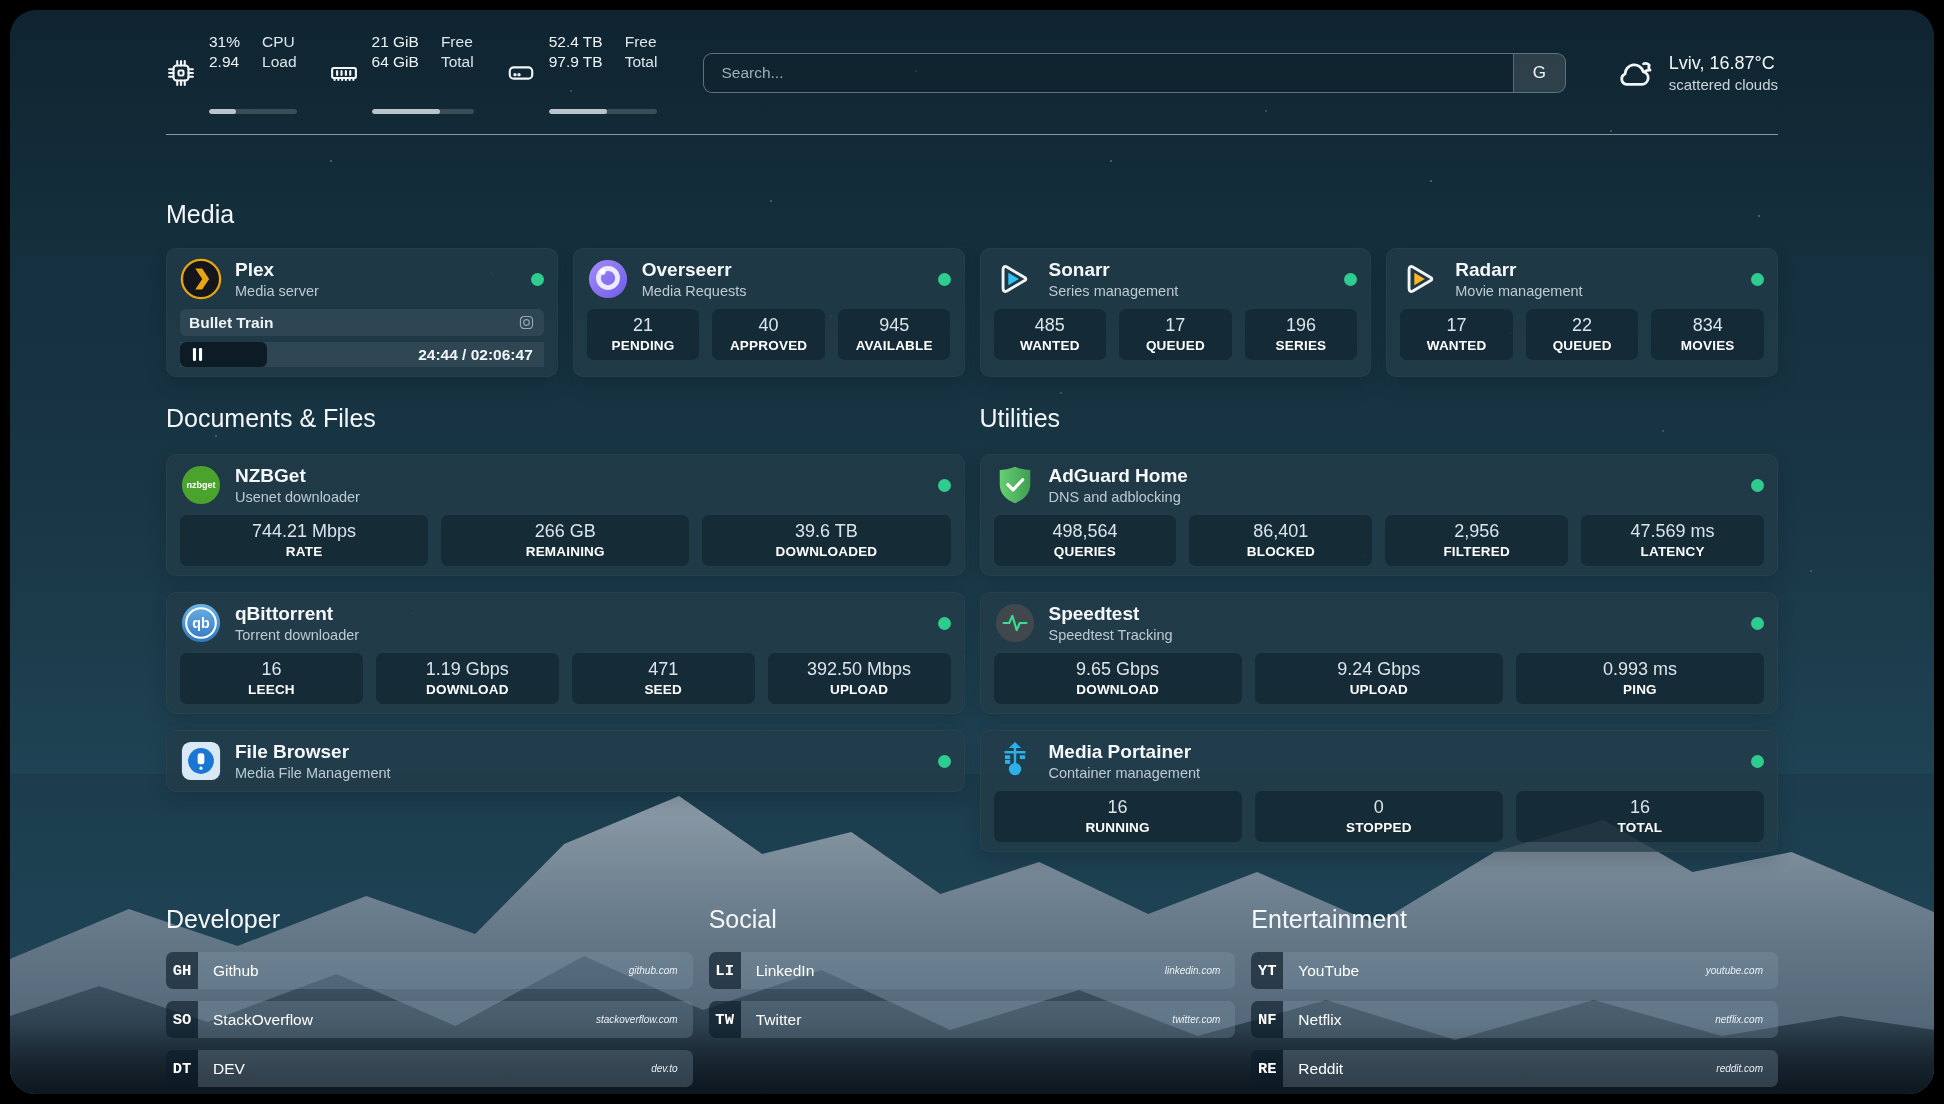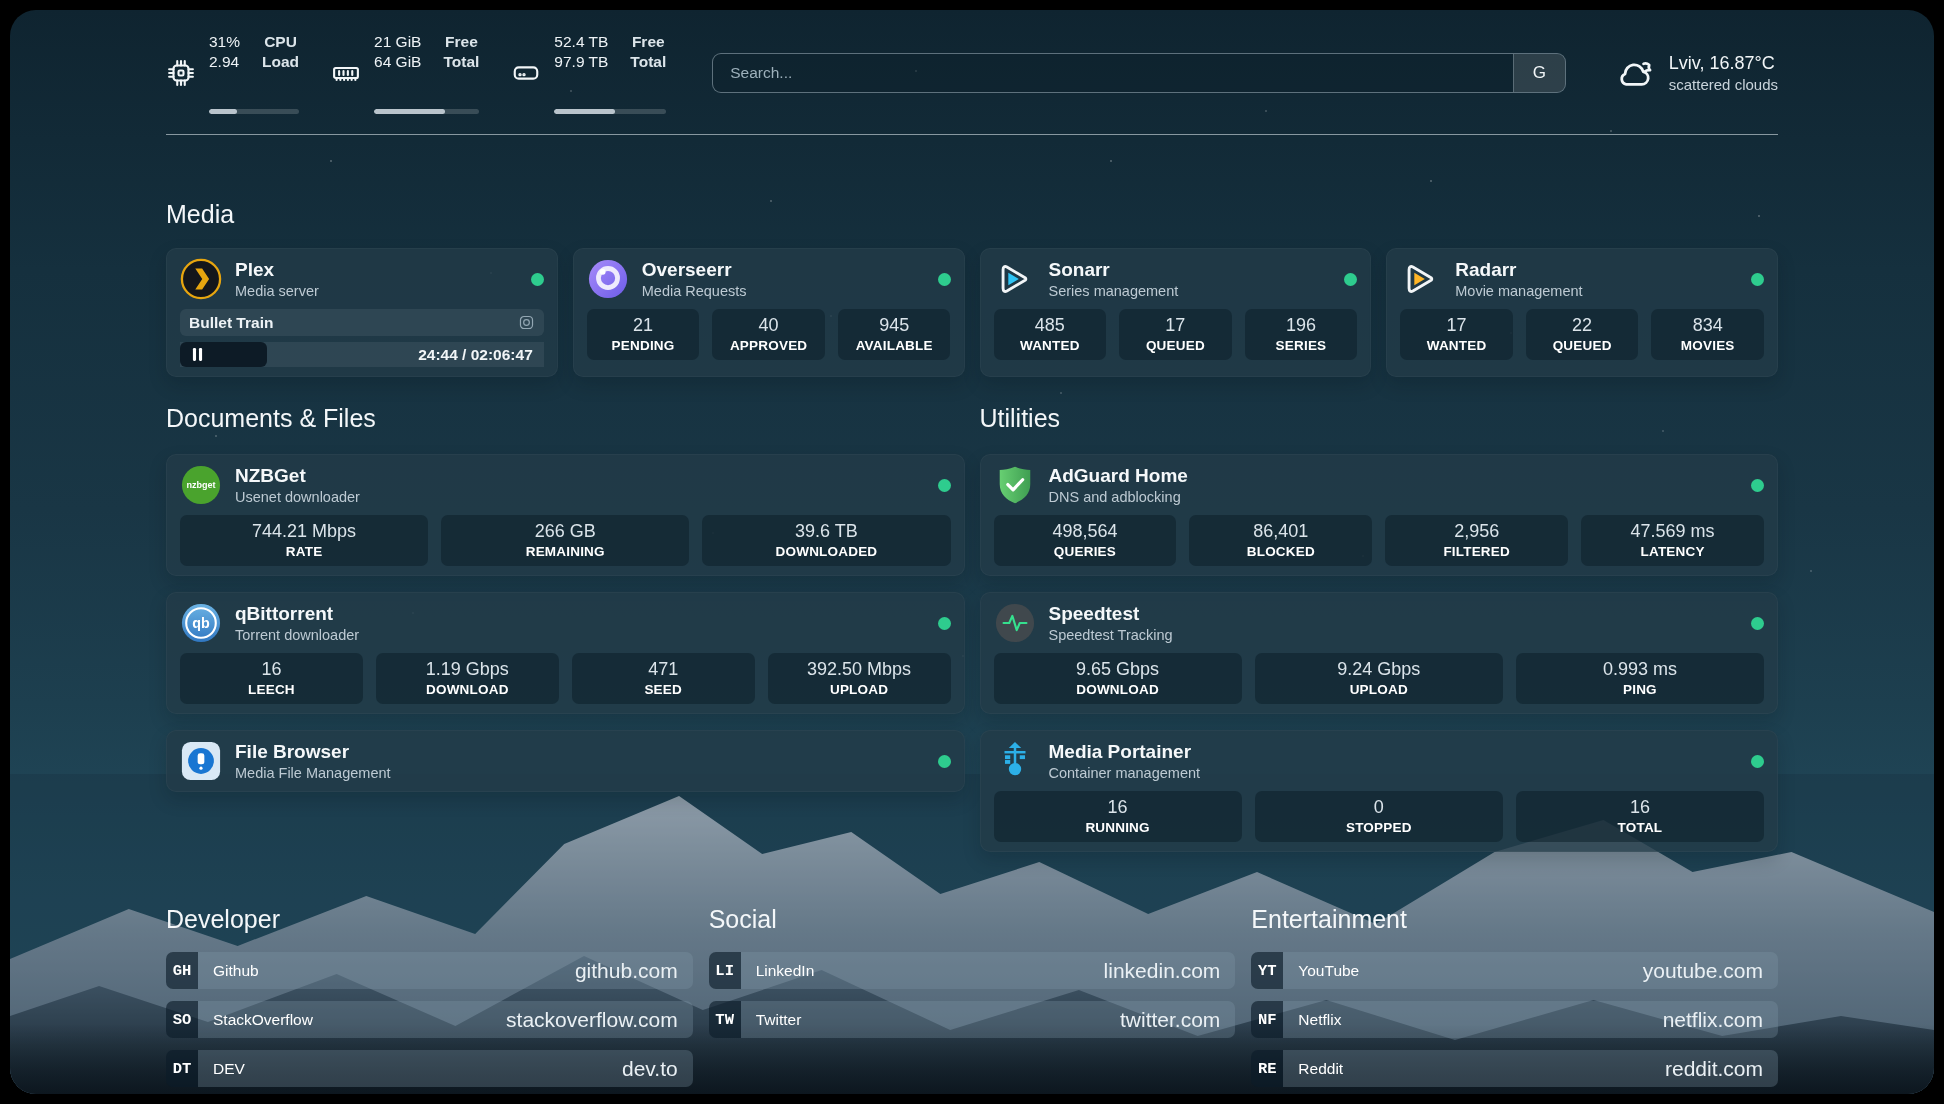--- a/index.html
+++ b/index.html
@@ -24,21 +24,21 @@
 
   
   .topbar{display:flex;align-items:center;margin-top:22px;min-height:62px;}
   .monitors{display:flex;gap:32px;align-items:center;}
   .monitor{display:flex;align-items:center;gap:13px;color:#eef3f6;}
   .mon-icon{display:flex;color:#f2f6f8;}
   .mon-icon svg{width:30px;height:30px;}
   .mon-body{display:flex;flex-direction:column;gap:32px;}
   .mon-rows{display:flex;gap:22px;}
   .mon-val{font-size:15.5px;line-height:19.5px;color:#eef3f6;white-space:nowrap;}
-  .mon-col2 .mon-val{text-align:center;color:#dce5ea;font-weight:bold;}
+  .mon-col2 .mon-val{text-align:left;color:#dce5ea;}
   .mon-bar{margin-top:6px;height:5px;border-radius:3px;background:rgba(255,255,255,.17);overflow:hidden;}
   .mon-bar>div{height:100%;background:#b9c4cc;border-radius:3px;}
 
   .search{flex:1;margin:0 48px 0 46px;display:flex;height:40px;border:1px solid rgba(205,222,232,.42);
     border-radius:9px;background:rgba(14,31,42,.38);overflow:hidden;align-items:stretch;}
   .search input{flex:1;background:transparent;border:0;outline:0;color:#e8eef2;font-size:15.5px;padding:0 17px;
     font-family:inherit;}
   .search input::placeholder{color:#9db0bb;}
   .search-btn{width:52px;background:rgba(255,255,255,.13);border:0;border-left:1px solid rgba(205,222,232,.28);
     color:#f2f6f8;font-size:17px;cursor:pointer;font-family:inherit;}
@@ -86,21 +86,21 @@
   .ptime{margin-left:auto;padding-right:11px;font-size:15.5px;font-weight:700;color:#f2f6f8;position:relative;z-index:1;}
 
   
   .bookmarks{display:grid;grid-template-columns:repeat(3,1fr);gap:16px;margin-top:52px;}
   .bm-list{display:flex;flex-direction:column;gap:12px;margin-top:17px;}
   .bm-row{display:flex;height:37px;border-radius:7px;overflow:hidden;text-decoration:none;cursor:pointer;}
   .bm-abbr{width:32px;flex:none;background:rgba(12,28,40,.62);color:#fff;font-weight:700;font-size:15.5px;
     display:flex;align-items:center;justify-content:center;font-family:Liberation Mono, monospace;}
   .bm-body{flex:1;background:rgba(128,153,170,.30);display:flex;align-items:center;padding:0 15px;min-width:0;}
   .bm-name{font-size:15.5px;color:#fff;font-weight:400;}
-  .bm-url{margin-left:auto;font-size:21px;color:#eaf0f4;}
+  .bm-url{margin-left:auto;font-size:10px;color:#eaf0f4;font-style:italic;}
 </style>
 </head>
 <body>
 
 <div class="window">
   <div class="stars"></div>
 
   <div class="mountains">
     <svg viewBox="0 0 1944 320" preserveAspectRatio="none">
       <defs>

